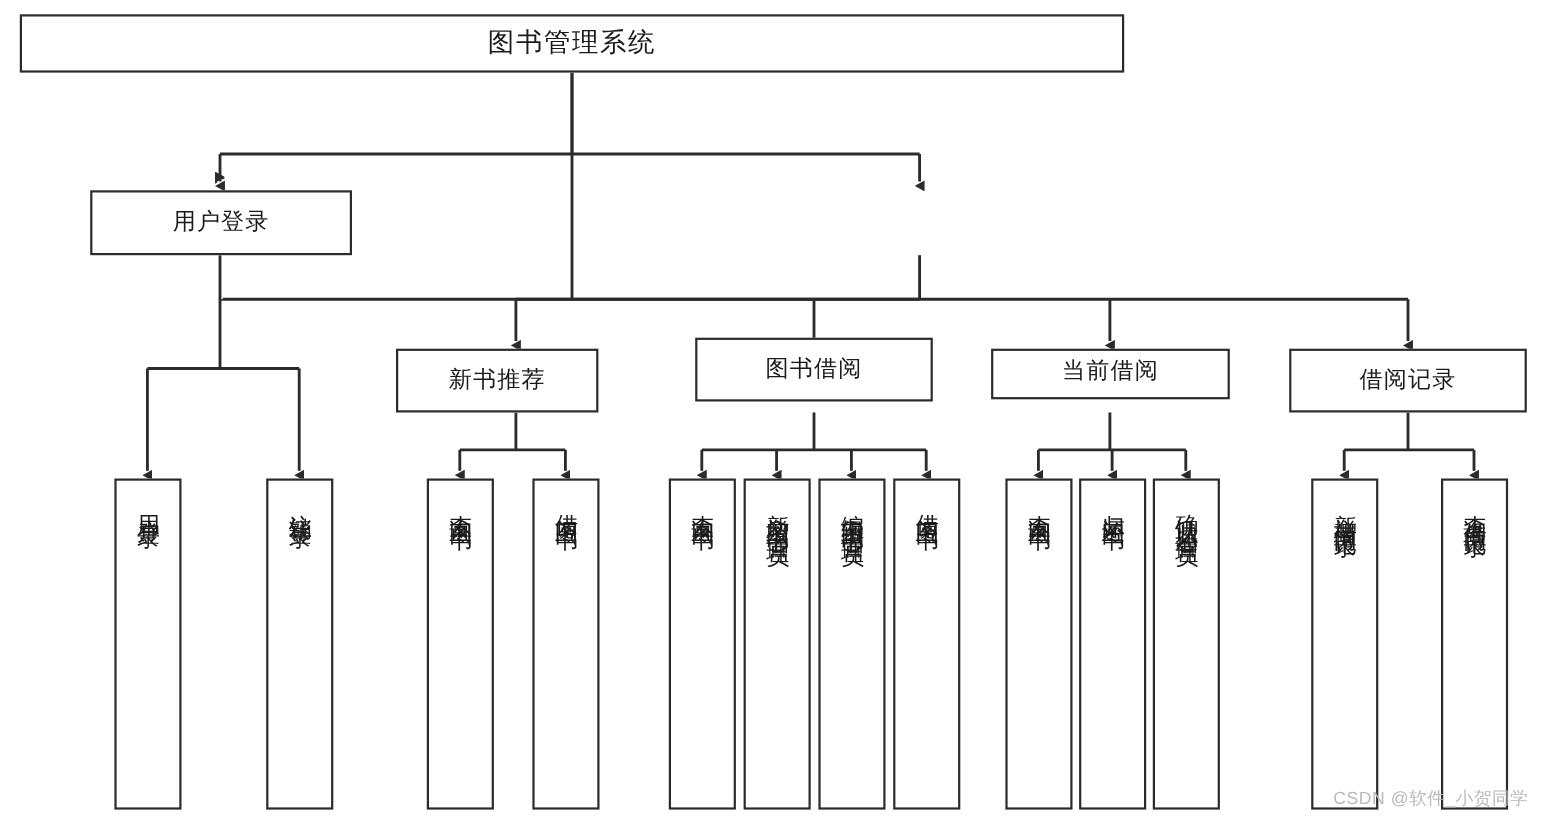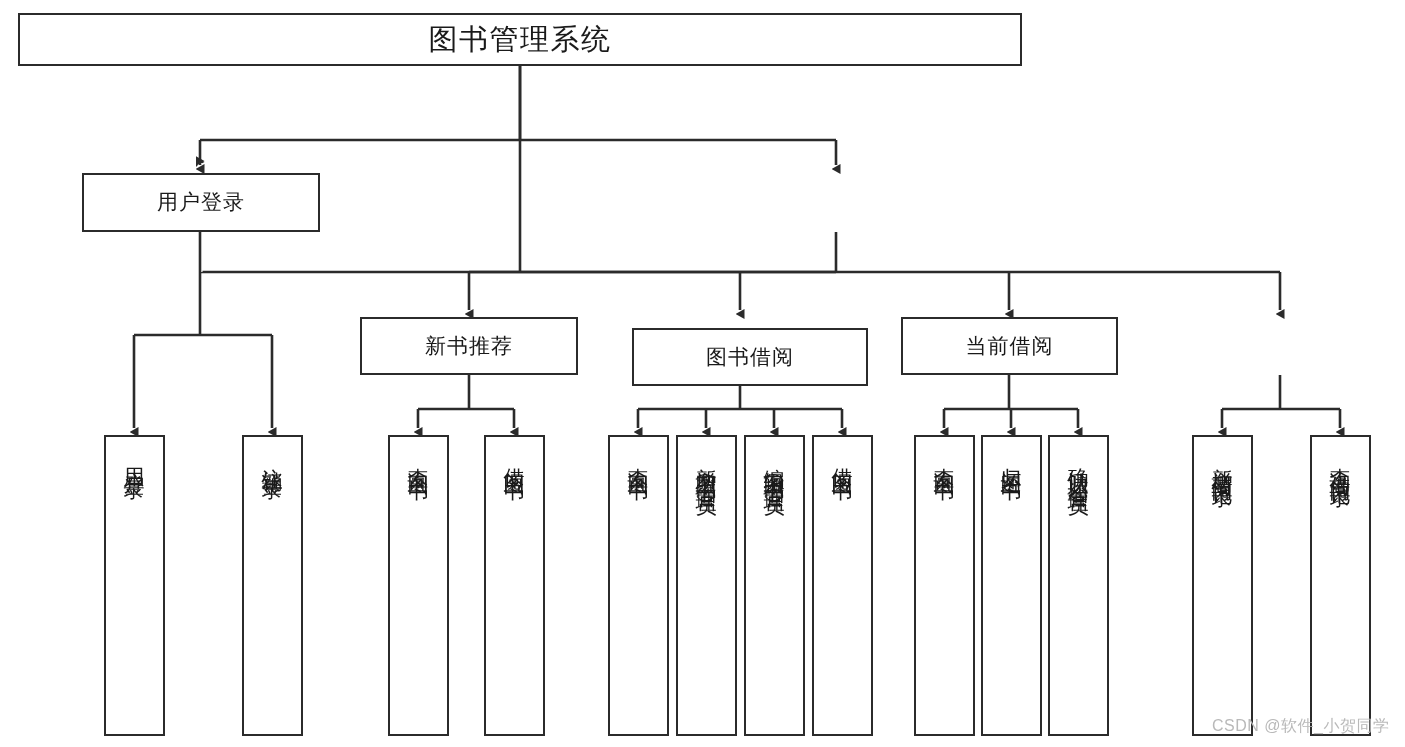--- a/index.html
+++ b/index.html
@@ -42,21 +42,21 @@
     text-align: center;
     line-height: 1.18;
     white-space: nowrap;
   }
   
   .node.horiz .node-label {
     font-size: 21px;
     letter-spacing: 1px;
   }
   .node.root .node-label {
-    font-size: 29px;
+    font-size: 24px;
     letter-spacing: 1.5px;
   }
   
   .node.vert {
     align-items: flex-start;
     padding-top: 14px;
   }
   .node.vert .node-label {
     writing-mode: vertical-rl;
     text-orientation: upright;
@@ -159,28 +159,31 @@
   </svg>
 
   <div class="node root horiz" style="left:18px; top:13px; width:1004px; height:53px;">
     <span class="node-label">图书管理系统</span>
   </div>
 
   <div class="node horiz" style="left:82px; top:173px; width:238px; height:59px;">
     <span class="node-label">用户登录</span>
   </div>
 
-  <div class="node horiz" style="left:360px; top:317px; width:218px; height:58px;">
+  <div class="node horiz" style="left:360px; top:317px; width:184px; height:58px;">
     <span class="node-label">新书推荐</span>
   </div>
-  <div class="node horiz" style="left:632px; top:328px; width:236px; height:58px;">
+  <div class="node horiz" style="left:632px; top:307px; width:216px; height:58px;">
     <span class="node-label">图书借阅</span>
   </div>
-  <div class="node horiz" style="left:901px; top:317px; width:217px; height:58px;">
+  <div class="node horiz" style="left:901px; top:317px; width:217px; height:46px;font-family:Liberation Mono, monospace;">
     <span class="node-label">当前借阅</span>
+  </div>
+  <div class="node horiz" style="left:1172px; top:317px; width:216px; height:58px;">
+    <span class="node-label">借阅记录</span>
   </div>
 
   <div class="node vert" style="left:104px; top:435px; width:61px; height:301px;">
     <span class="node-label">用户登录</span>
   </div>
   <div class="node vert" style="left:242px; top:435px; width:61px; height:301px;">
     <span class="node-label">注销登录</span>
   </div>
 
   <div class="node vert" style="left:388px; top:435px; width:61px; height:301px;">

